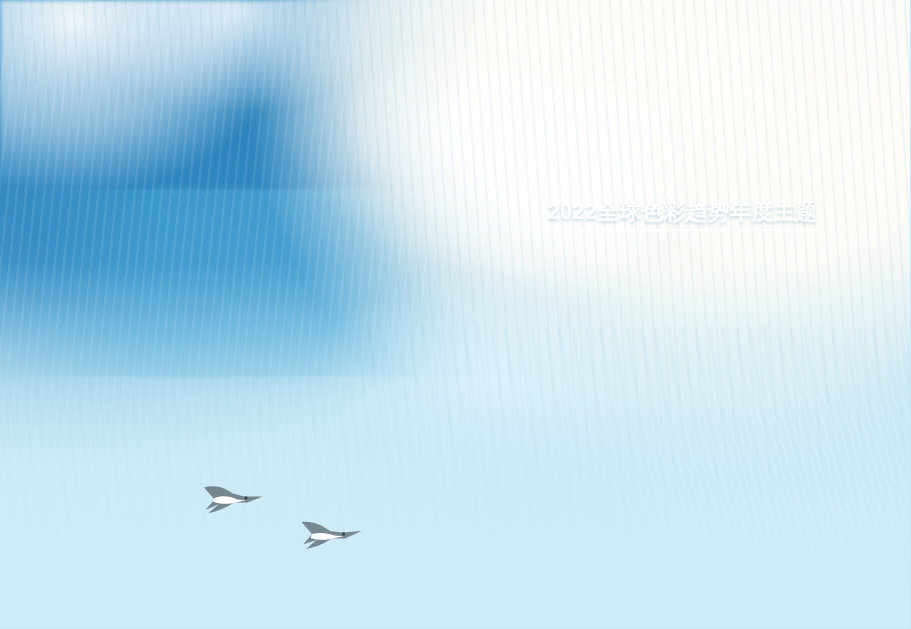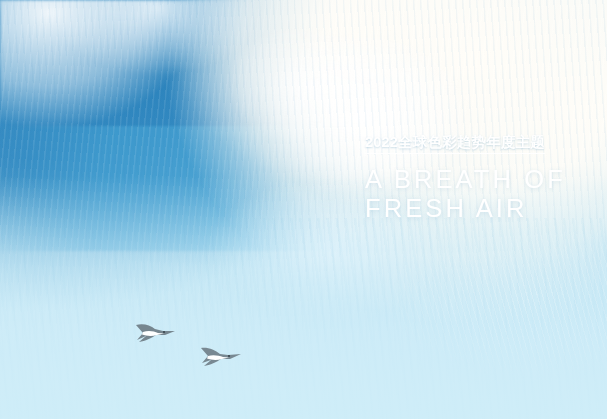--- a/index.html
+++ b/index.html
@@ -187,17 +187,15 @@
       <path d="M14 13 C19 11.5 25 12.5 29 14 L35 14.5 L28 16 C23 17.5 17 17 13 15.6 Z" fill="#ffffff"></path>
       <circle cx="35" cy="13" r="1.1" fill="#39454d"></circle>
     </svg>
   </div>
 
   <div class="text-block">
     <div class="subtitle">2022全球色彩趋势年度主题</div>
 
 
 
-    <div class="eyebrow-en">A BREATH OF
-FRESH AIR</div>
   </div>
 
 </div>
 
 </body></html>

